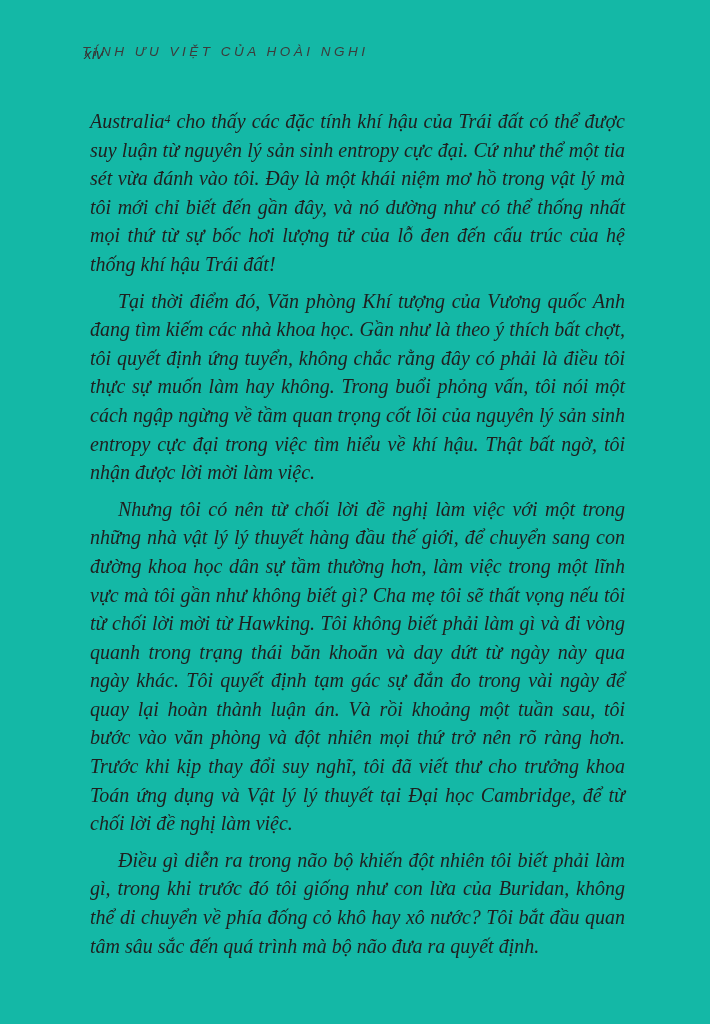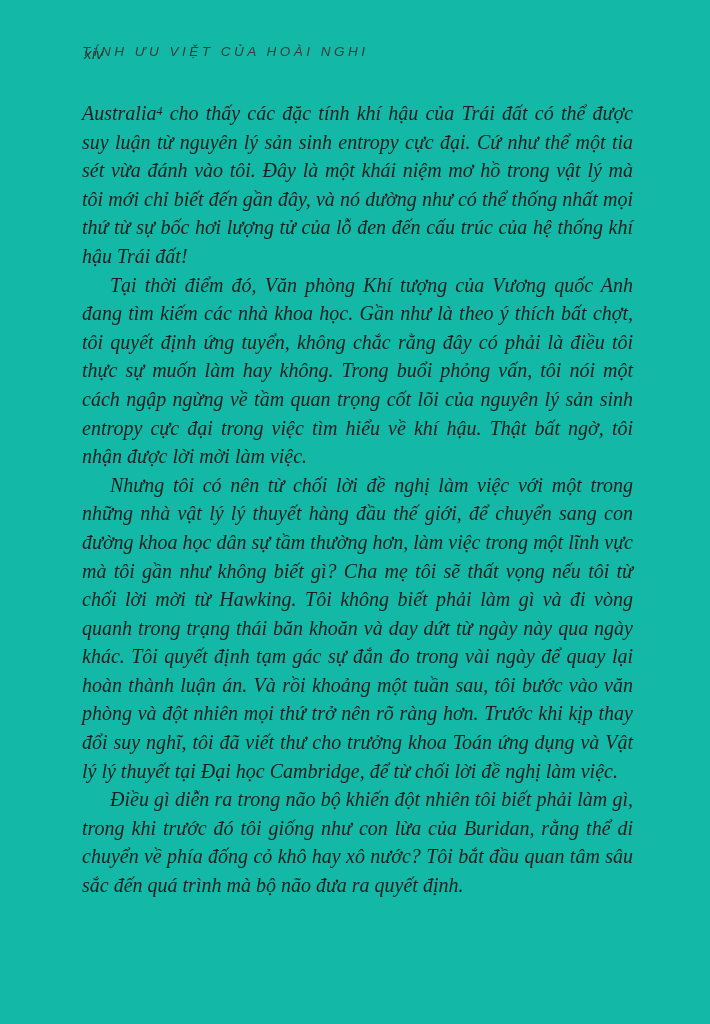--- a/index.html
+++ b/index.html
@@ -47,21 +47,21 @@
     left: 82px;
     width: 551px;
     font-family: "Liberation Serif", serif;
     font-size: 20px;
     line-height: 28.6px;
     color: #1f1f1f;
     text-align: justify;
     hyphens: none;
   }
   .para {
-    margin: 0;
+    margin: 8px;
     padding: 0;
   }
   .para.indent {
     text-indent: 28px;
   }
   sup.fn {
     font-size: 12px;
     line-height: 0;
     position: relative;
     top: -0.45em;
@@ -79,17 +79,17 @@
   </header>
 
   <main class="text-block">
 
     <p class="para no-indent"><span>Australia</span><sup class="fn">4</sup><span> cho thấy các đặc tính khí hậu của Trái đất có thể được suy luận từ nguyên lý sản sinh entropy cực đại. Cứ như thể một tia sét vừa đánh vào tôi. Đây là một khái niệm mơ hồ trong vật lý mà tôi mới chỉ biết đến gần đây, và nó dường như có thể thống nhất mọi thứ từ sự bốc hơi lượng tử của lỗ đen đến cấu trúc của hệ thống khí hậu Trái đất!</span></p>
 
     <p class="para indent">Tại thời điểm đó, Văn phòng Khí tượng của Vương quốc Anh đang tìm kiếm các nhà khoa học. Gần như là theo ý thích bất chợt, tôi quyết định ứng tuyển, không chắc rằng đây có phải là điều tôi thực sự muốn làm hay không. Trong buổi phỏng vấn, tôi nói một cách ngập ngừng về tầm quan trọng cốt lõi của nguyên lý sản sinh entropy cực đại trong việc tìm hiểu về khí hậu. Thật bất ngờ, tôi nhận được lời mời làm việc.</p>
 
     <p class="para indent">Nhưng tôi có nên từ chối lời đề nghị làm việc với một trong những nhà vật lý lý thuyết hàng đầu thế giới, để chuyển sang con đường khoa học dân sự tầm thường hơn, làm việc trong một lĩnh vực mà tôi gần như không biết gì? Cha mẹ tôi sẽ thất vọng nếu tôi từ chối lời mời từ Hawking. Tôi không biết phải làm gì và đi vòng quanh trong trạng thái băn khoăn và day dứt từ ngày này qua ngày khác. Tôi quyết định tạm gác sự đắn đo trong vài ngày để quay lại hoàn thành luận án. Và rồi khoảng một tuần sau, tôi bước vào văn phòng và đột nhiên mọi thứ trở nên rõ ràng hơn. Trước khi kịp thay đổi suy nghĩ, tôi đã viết thư cho trưởng khoa Toán ứng dụng và Vật lý lý thuyết tại Đại học Cambridge, để từ chối lời đề nghị làm việc.</p>
 
-    <p class="para indent">Điều gì diễn ra trong não bộ khiến đột nhiên tôi biết phải làm gì, trong khi trước đó tôi giống như con lừa của Buridan, rằng thể di chuyển về phía đống cỏ khô hay xô nước? Tôi bắt đầu quan tâm sâu sắc đến quá trình mà bộ não đưa ra quyết định.</p>
+    <p class="para indent">Điều gì diễn ra trong não bộ khiến đột nhiên tôi biết phải làm gì, trong khi trước đó tôi giống như con lừa của Buridan, không thể di chuyển về phía đống cỏ khô hay xô nước? Tôi bắt đầu quan tâm sâu sắc đến quá trình mà bộ não đưa ra quyết định.</p>
 
   </main>
 
 </div>
 
 </body></html>

